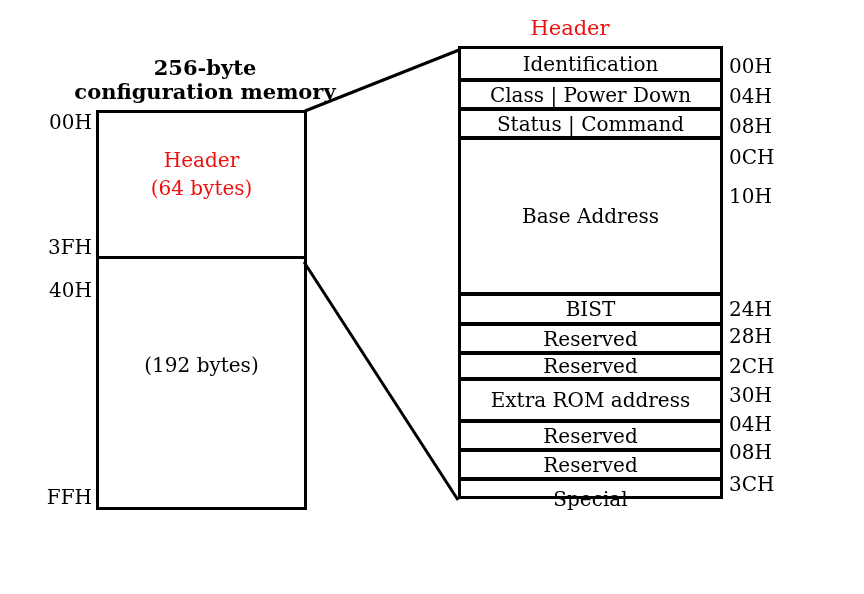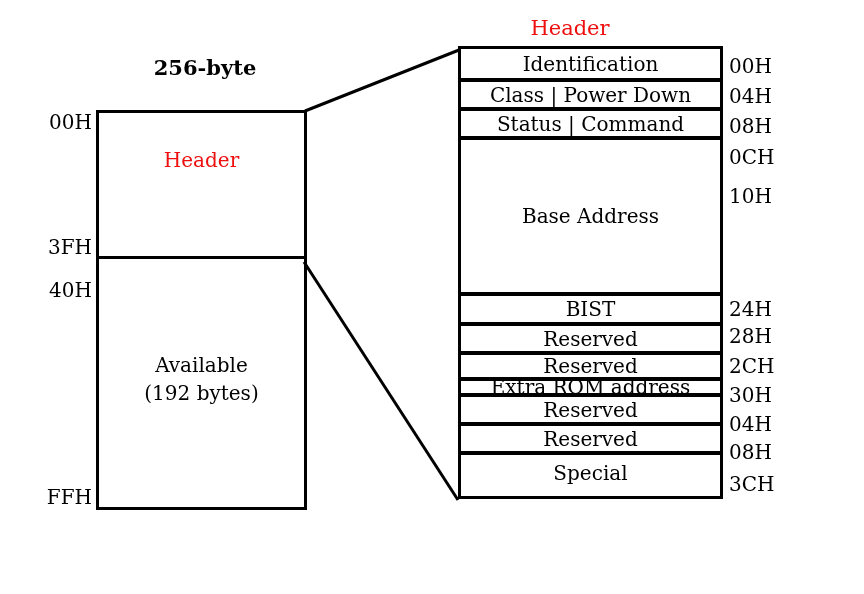--- a/index.html
+++ b/index.html
@@ -70,52 +70,53 @@
 
 <div class="canvas">
 
   <svg class="connectors" viewBox="0 0 864 594" xmlns="http://www.w3.org/2000/svg">
     <line x1="305" y1="111" x2="459" y2="50"></line>
     <line x1="304" y1="262" x2="458" y2="500"></line>
   </svg>
 
   <div class="diagram-title">
     <div>256-byte</div>
+    <div>configuration memory</div>
   </div>
 
   <div class="left-addr" style="top:110px">00H</div>
   <div class="left-addr" style="top:235px">3FH</div>
   <div class="left-addr" style="top:278px">40H</div>
   <div class="left-addr" style="top:485px">FFH</div>
 
   <div class="membox">
     <div class="mem-top"></div>
     <div class="mem-bottom"></div>
   </div>
 
   <div class="centered-block blk-header">
     <div>Header</div>
+    <div>(64 bytes)</div>
   </div>
 
   <div class="centered-block blk-avail">
-    <div>Available</div>
     <div>(192 bytes)</div>
   </div>
 
   <div class="hdr-title">Header</div>
 
   <div class="hdr-table">
     <div class="hrow" style="height:33px">Identification</div>
     <div class="hrow" style="height:29px">Class | Power Down</div>
     <div class="hrow" style="height:29px">Status | Command</div>
     <div class="hrow" style="height:156px">Base Address</div>
     <div class="hrow" style="height:30px">BIST</div>
     <div class="hrow" style="height:29px">Reserved</div>
     <div class="hrow" style="height:26px">Reserved</div>
-    <div class="hrow" style="height:16px">Extra ROM address</div>
+    <div class="hrow" style="height:42px">Extra ROM address</div>
     <div class="hrow" style="height:29px">Reserved</div>
     <div class="hrow" style="height:29px">Reserved</div>
     <div class="hrow" style="height:36px">Special</div>
   </div>
 
   <div class="right-addr" style="top:54px">00H</div>
   <div class="right-addr" style="top:84px">04H</div>
   <div class="right-addr" style="top:114px">08H</div>
   <div class="right-addr" style="top:145px">0CH</div>
   <div class="right-addr" style="top:184px">10H</div>

